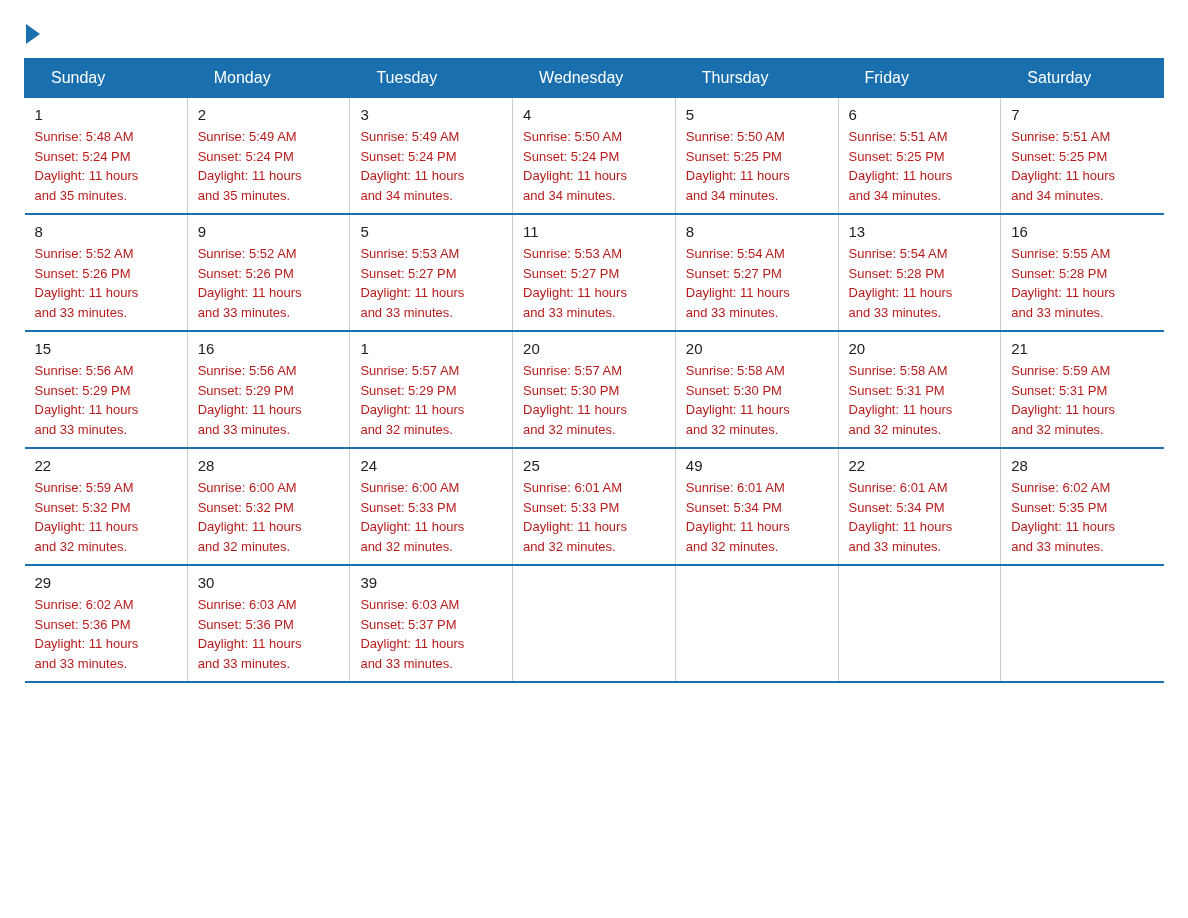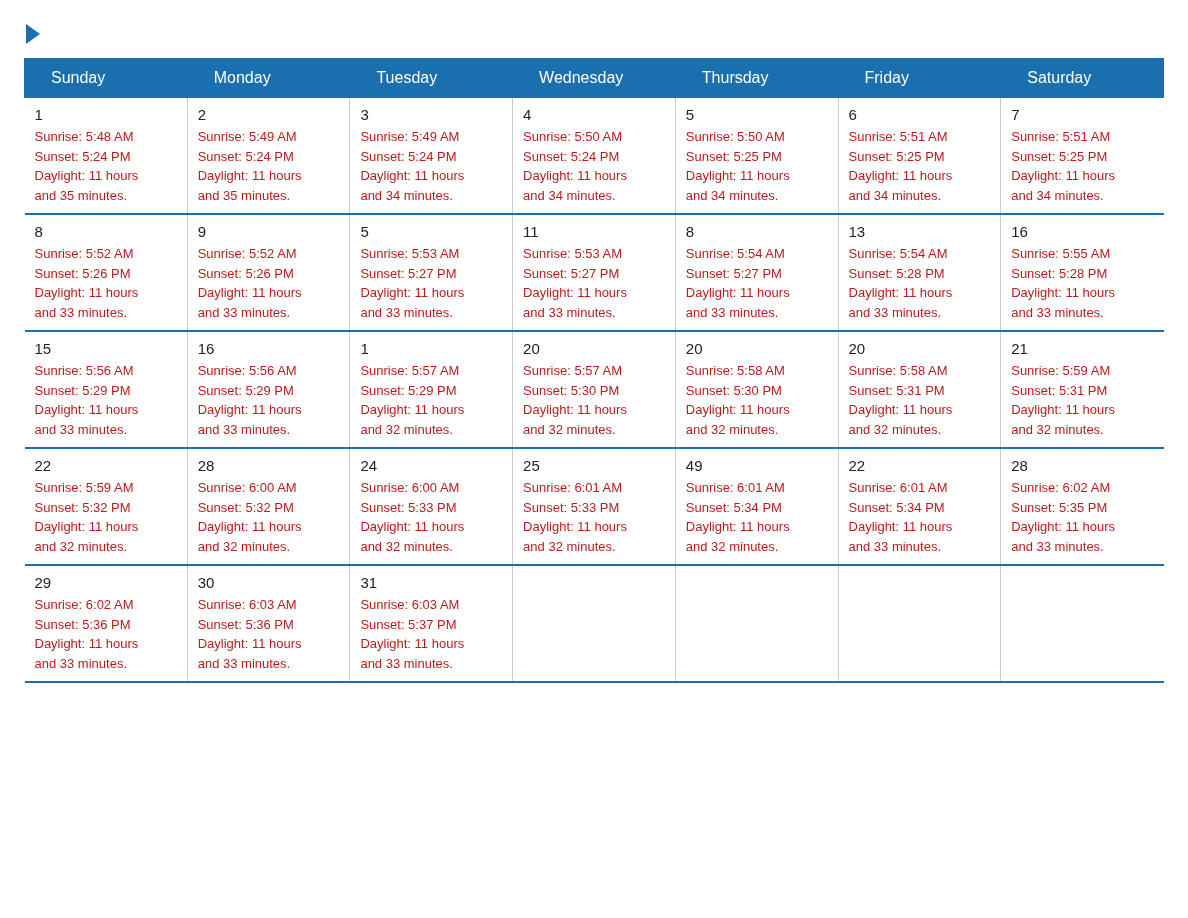--- a/index.html
+++ b/index.html
@@ -258,21 +258,21 @@
       <tr>
         <td>
           <span class="day-num">29</span>
 <div class="day-info">Sunrise: 6:02 AM<br>Sunset: 5:36 PM<br>Daylight: 11 hours<br>and 33 minutes.</div>
         </td>
         <td>
           <span class="day-num">30</span>
 <div class="day-info">Sunrise: 6:03 AM<br>Sunset: 5:36 PM<br>Daylight: 11 hours<br>and 33 minutes.</div>
         </td>
         <td>
-          <span class="day-num">31</span>
+          <span class="day-num">39</span>
 <div class="day-info">Sunrise: 6:03 AM<br>Sunset: 5:37 PM<br>Daylight: 11 hours<br>and 33 minutes.</div>
         </td>
         <td class="empty-cell"></td>
         <td class="empty-cell"></td>
         <td class="empty-cell"></td>
         <td class="empty-cell"></td>
       </tr>
     </tbody>
 </table>
 

